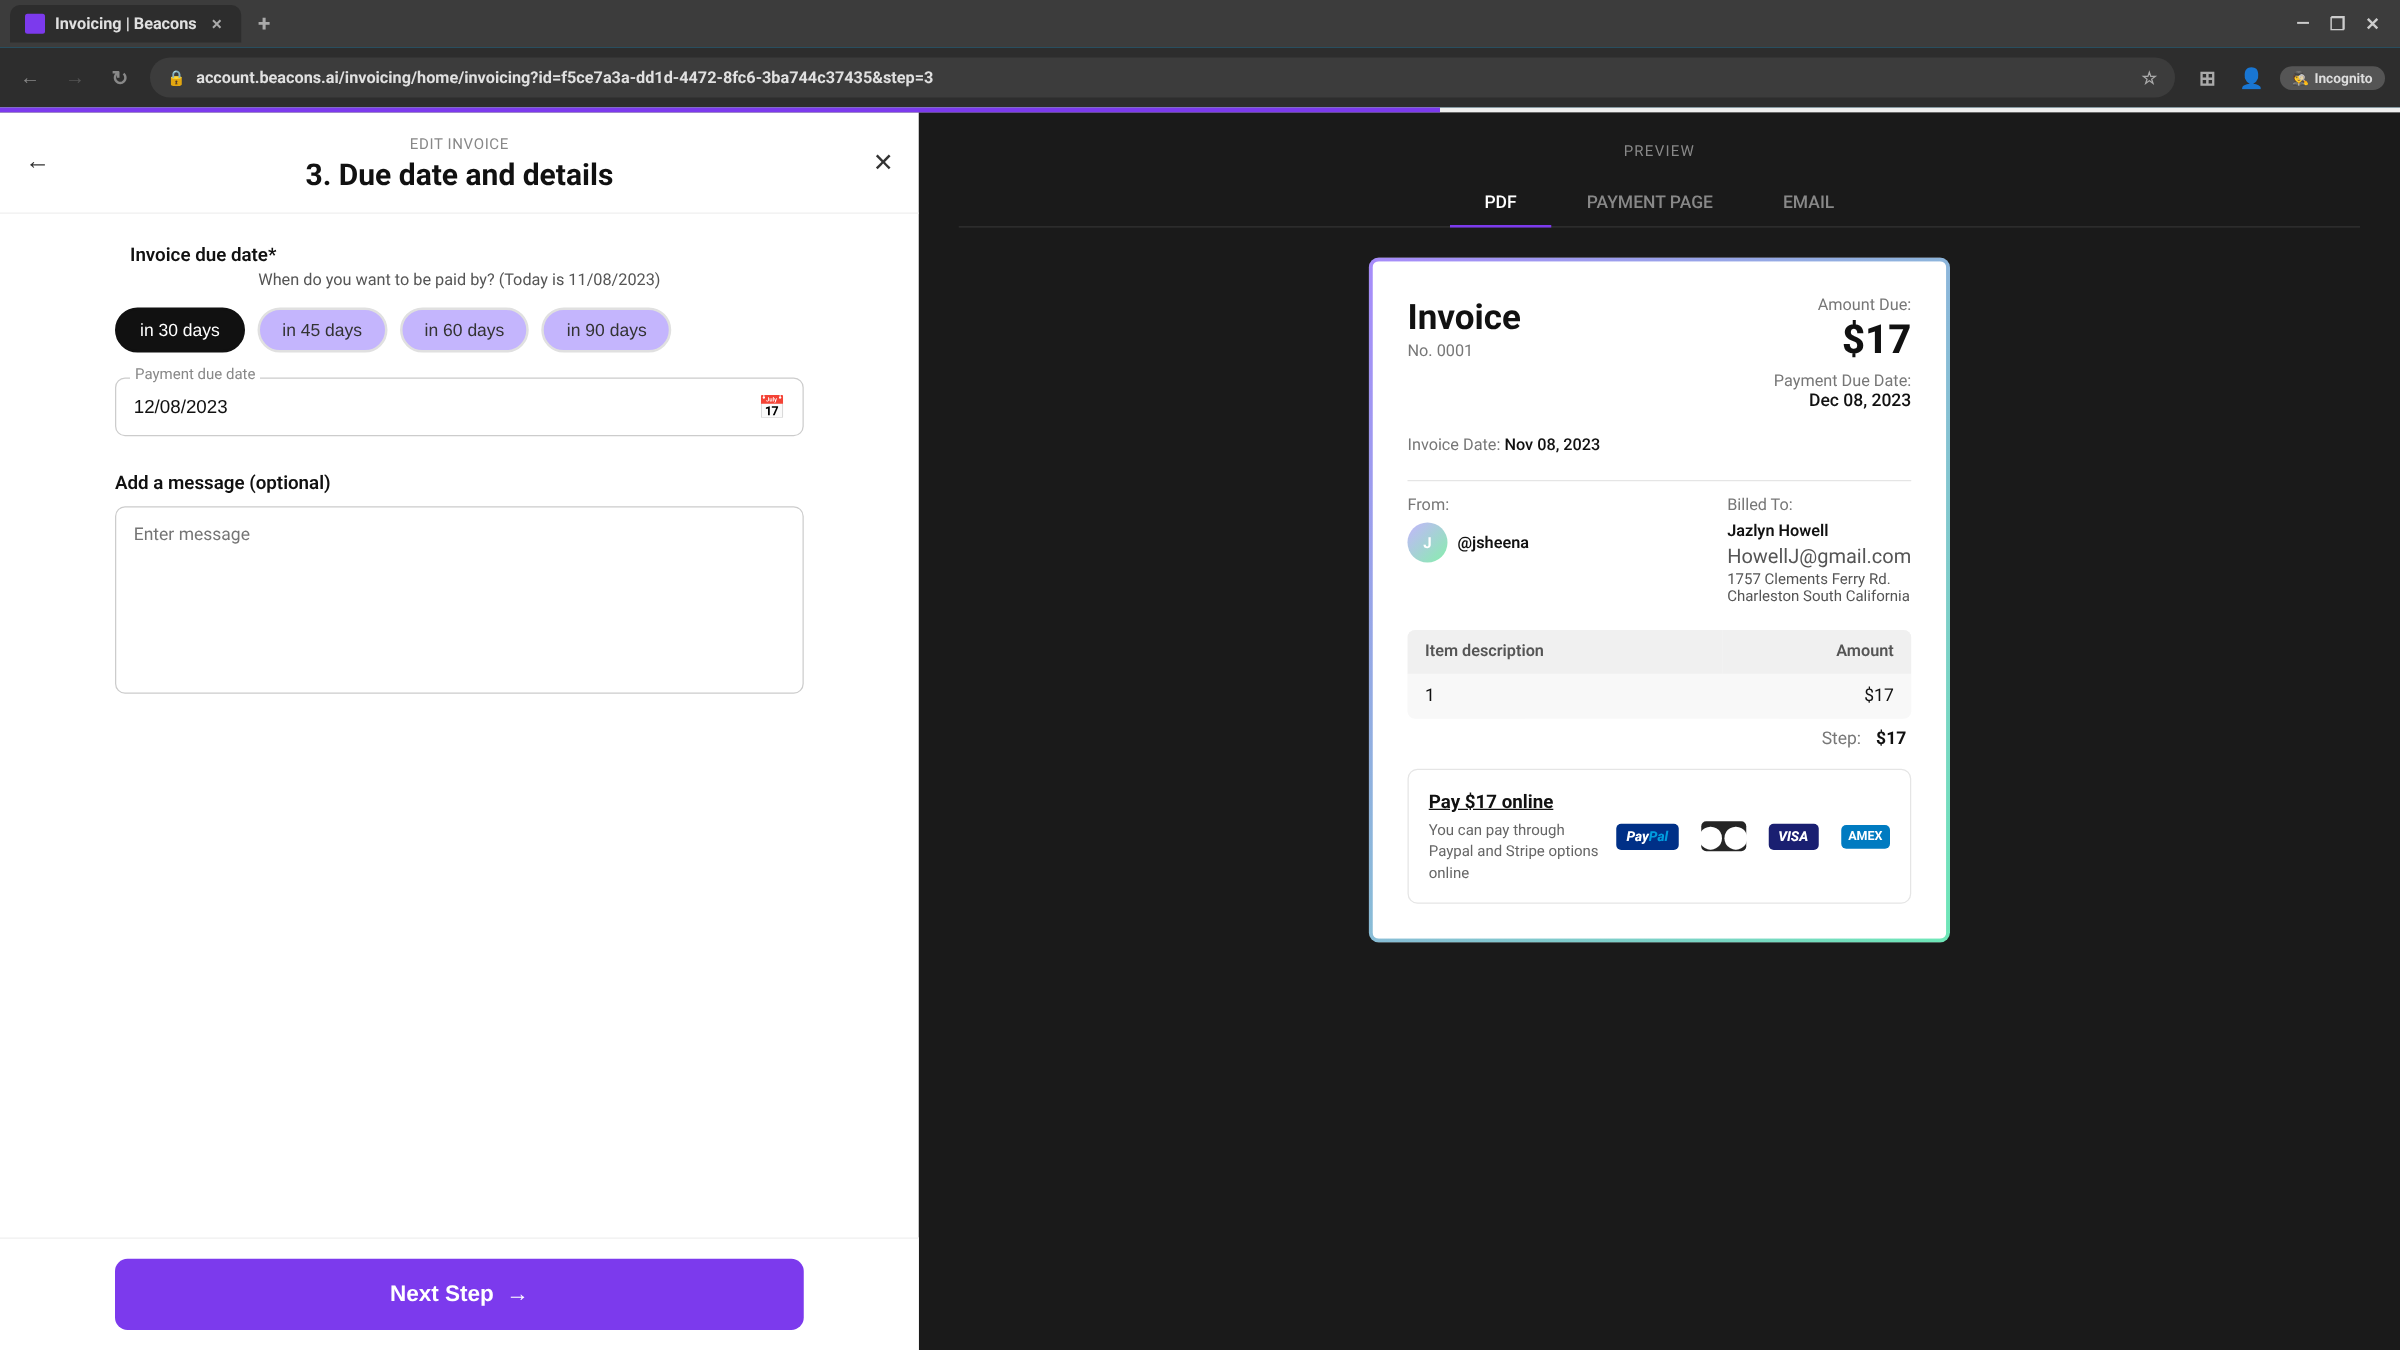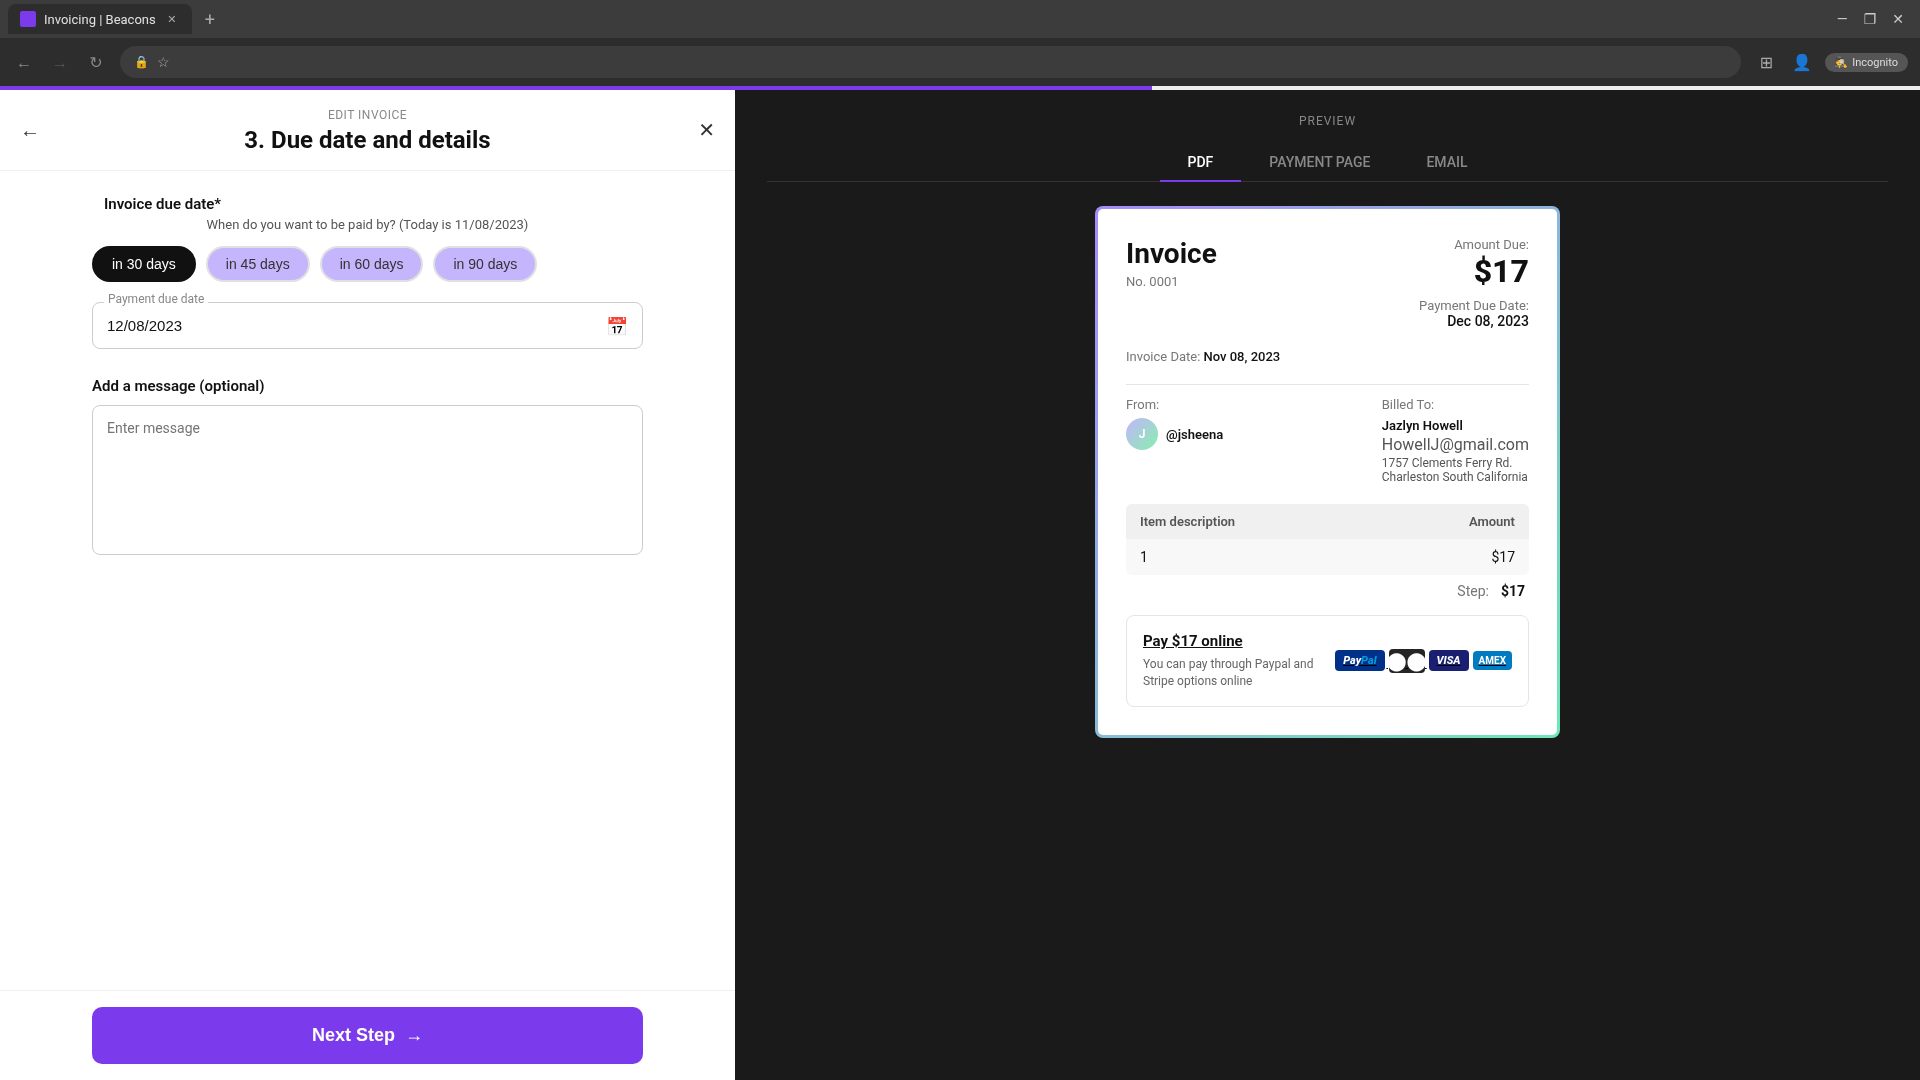--- a/index.html
+++ b/index.html
@@ -10,20 +10,21 @@
       height: 1080px;
       overflow: hidden;
       display: flex;
       flex-direction: column;
     }
 
     
     .browser-chrome {
       background: #0ea5e9;
       flex-shrink: 0;
+      font-weight: bold;
     }
     .tab-bar {
       display: flex;
       align-items: center;
       background: #3c3c3c;
       height: 38px;
       padding: 0 8px;
       gap: 4px;
     }
     .tab-favicon {
@@ -576,23 +577,22 @@
       text-decoration: underline;
       margin-bottom: 6px;
     }
     .invoice-pay-desc {
       font-size: 12px;
       color: #666;
       line-height: 1.4;
     }
     .invoice-pay-icons {
       display: flex;
-      gap: 4px;
-      align-items: center;
-      text-decoration: underline;
+      gap: 18px;
+      align-items: center;
     }
     .paypal-icon {
       background: #003087;
       color: white;
       font-size: 11px;
       font-weight: 800;
       padding: 4px 8px;
       border-radius: 4px;
       font-style: italic;
     }
@@ -644,20 +644,21 @@
       <span class="window-btn">✕</span>
     </div>
   </div>
 
   <div class="address-bar-row">
     <div class="nav-btn">←</div>
     <div class="nav-btn" style="color:#555">→</div>
     <div class="nav-btn">↻</div>
     <div class="address-bar">
       <span class="address-bar-lock">🔒</span>
+      <span class="address-bar-url">account.beacons.ai/invoicing/home/invoicing?id=f5ce7a3a-dd1d-4472-8fc6-3ba744c37435&amp;step=3</span>
       <div class="address-bar-icons">
         <span class="address-bar-icon">☆</span>
       </div>
     </div>
     <div class="browser-actions">
       <div class="browser-action-btn">⊞</div>
       <div class="browser-action-btn">👤</div>
       <div class="incognito-badge">
         <span>🕵</span>
         <span>Incognito</span>

